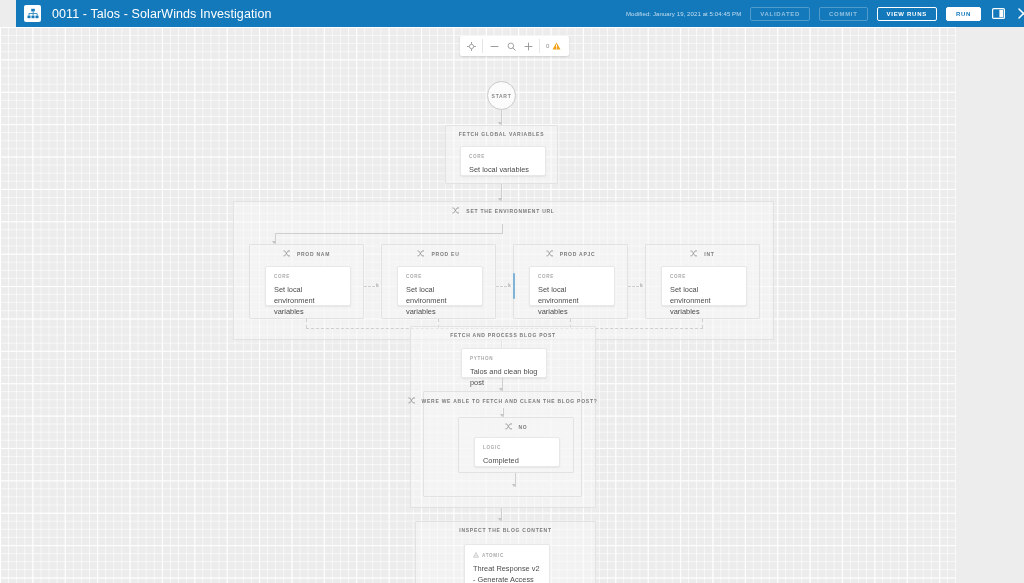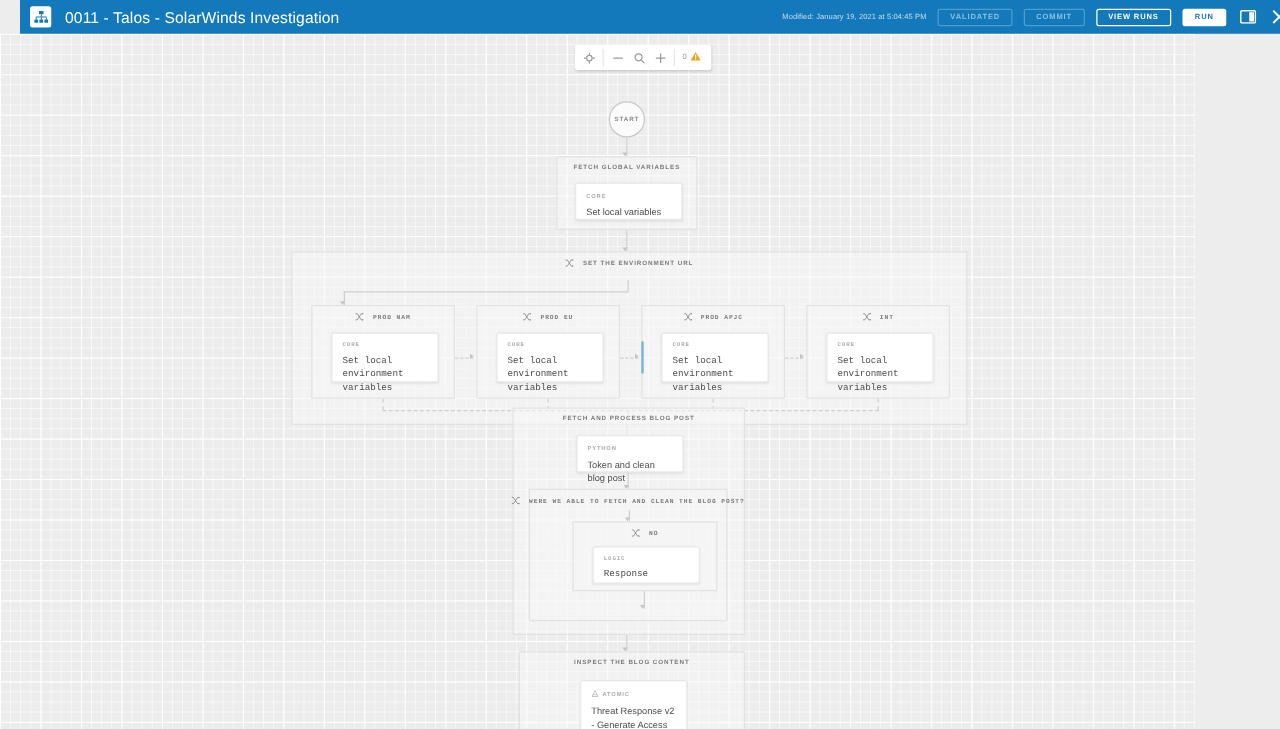--- a/index.html
+++ b/index.html
@@ -146,21 +146,21 @@
     font-weight: bold;
     color: #8a8a8a;
   }
 
   .group {
     position: absolute;
     border: 1px solid #e2e2e2;
     background: rgba(248,248,248,.55);
     border-radius: 1px;
   }
-  .group.plain { background: rgba(247,247,247,.45); font-family: Liberation Mono, monospace; }
+  .group.plain { background: rgba(247,247,247,.45); }
   .group-title {
     position: absolute;
     top: 5px; left: 0; right: 0;
     display: flex;
     align-items: center;
     justify-content: center;
     gap: 7px;
     font-size: 5px;
     font-weight: bold;
     letter-spacing: .75px;
@@ -448,21 +448,21 @@
     <div class="edge v" style="left:501px; top:313px; height:14px;"></div>
     <div class="arrow" style="left:498.4px; top:324px;"></div>
 
     <div class="group" style="left:410px; top:299px; width:186px; height:182px;">
       <div class="group-title">
         <span>FETCH AND PROCESS BLOG POST</span>
       </div>
 
       <div class="card" style="left:50px; top:21px; width:86px; height:30px;">
         <div class="card-kind">PYTHON</div>
-        <div class="card-label">Token and clean blog post</div>
+        <div class="card-label">Talos and clean blog post</div>
       </div>
 
       <div class="edge v" style="left:91px; top:51px; height:13px;"></div>
       <div class="arrow" style="left:88.4px; top:61px;"></div>
 
       <div class="group plain" style="left:12px; top:64px; width:159px; height:106px;">
         <div class="group-title">
           <span class="gicon">
             <svg width="7" height="7" viewBox="0 0 10 10">
               <path d="M0.6 1.4 H2.6 L7.2 8.4 H9.4" stroke="#8a8a8a" stroke-width="1" fill="none"></path>
@@ -484,21 +484,21 @@
                 <path d="M0.6 1.4 H2.6 L7.2 8.4 H9.4" stroke="#8a8a8a" stroke-width="1" fill="none"></path>
                 <path d="M0.6 8.4 H2.6 L7.2 1.4 H9.4" stroke="#8a8a8a" stroke-width="1" fill="none"></path>
                 <path d="M8.4 0.5 L9.8 1.4 L8.4 2.3 Z" fill="#8a8a8a"></path>
                 <path d="M8.4 7.5 L9.8 8.4 L8.4 9.3 Z" fill="#8a8a8a"></path>
               </svg>
             </span>
             <span>NO</span>
           </div>
           <div class="card" style="left:15px; top:19px; width:86px; height:30px;">
             <div class="card-kind">LOGIC</div>
-            <div class="card-label">Response</div>
+            <div class="card-label">Completed</div>
           </div>
         </div>
 
         <div class="edge v" style="left:91px; top:81px; height:14px;"></div>
         <div class="arrow" style="left:88.4px; top:92px;"></div>
       </div>
     </div>
 
     <div class="edge v" style="left:501px; top:481px; height:13px;"></div>
     <div class="arrow" style="left:498.4px; top:491px;"></div>

